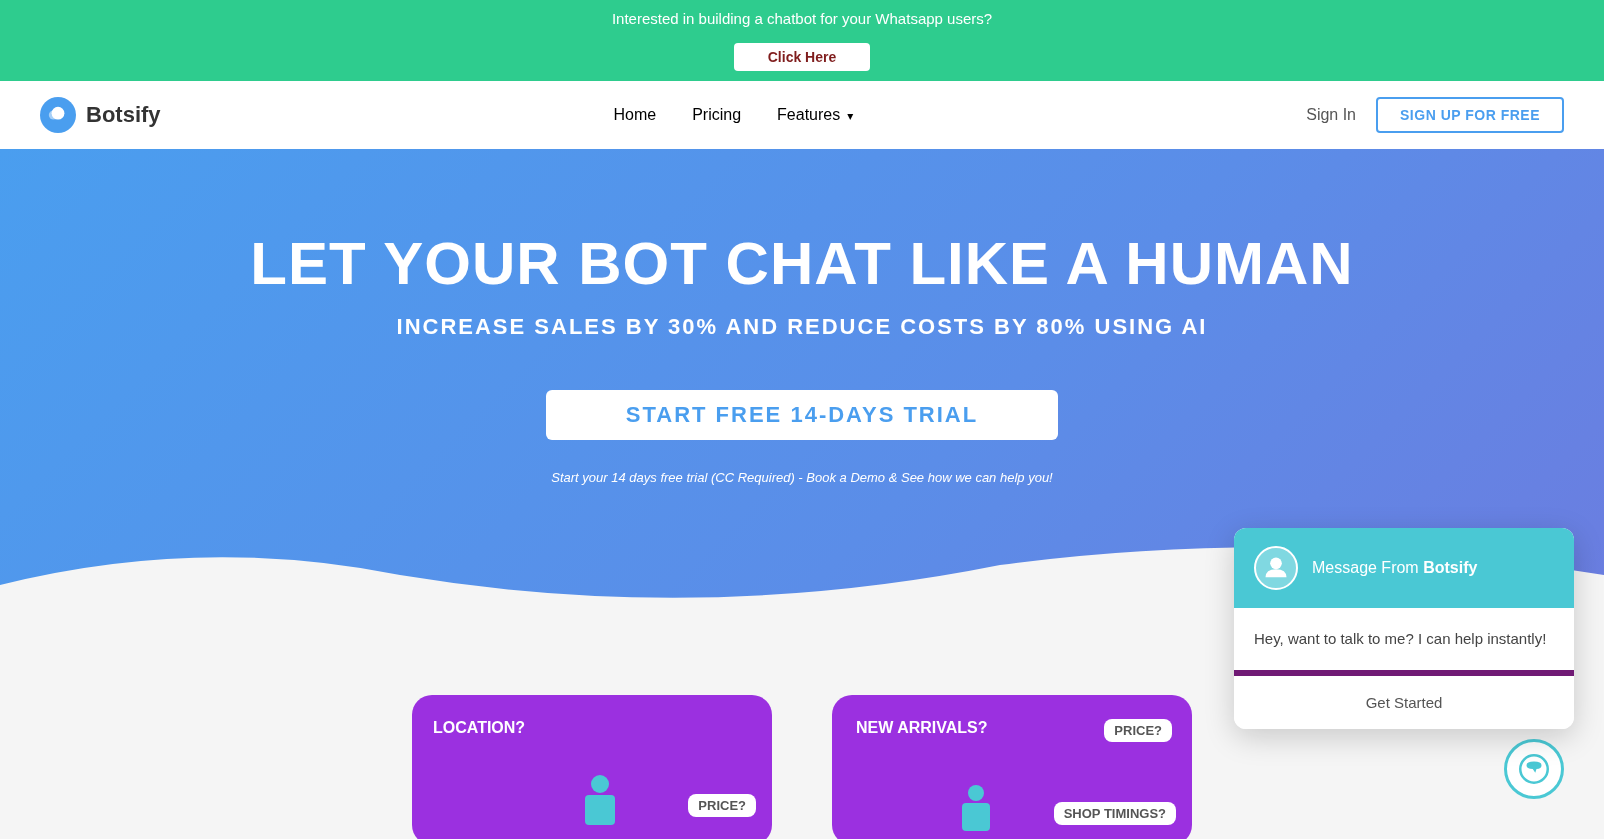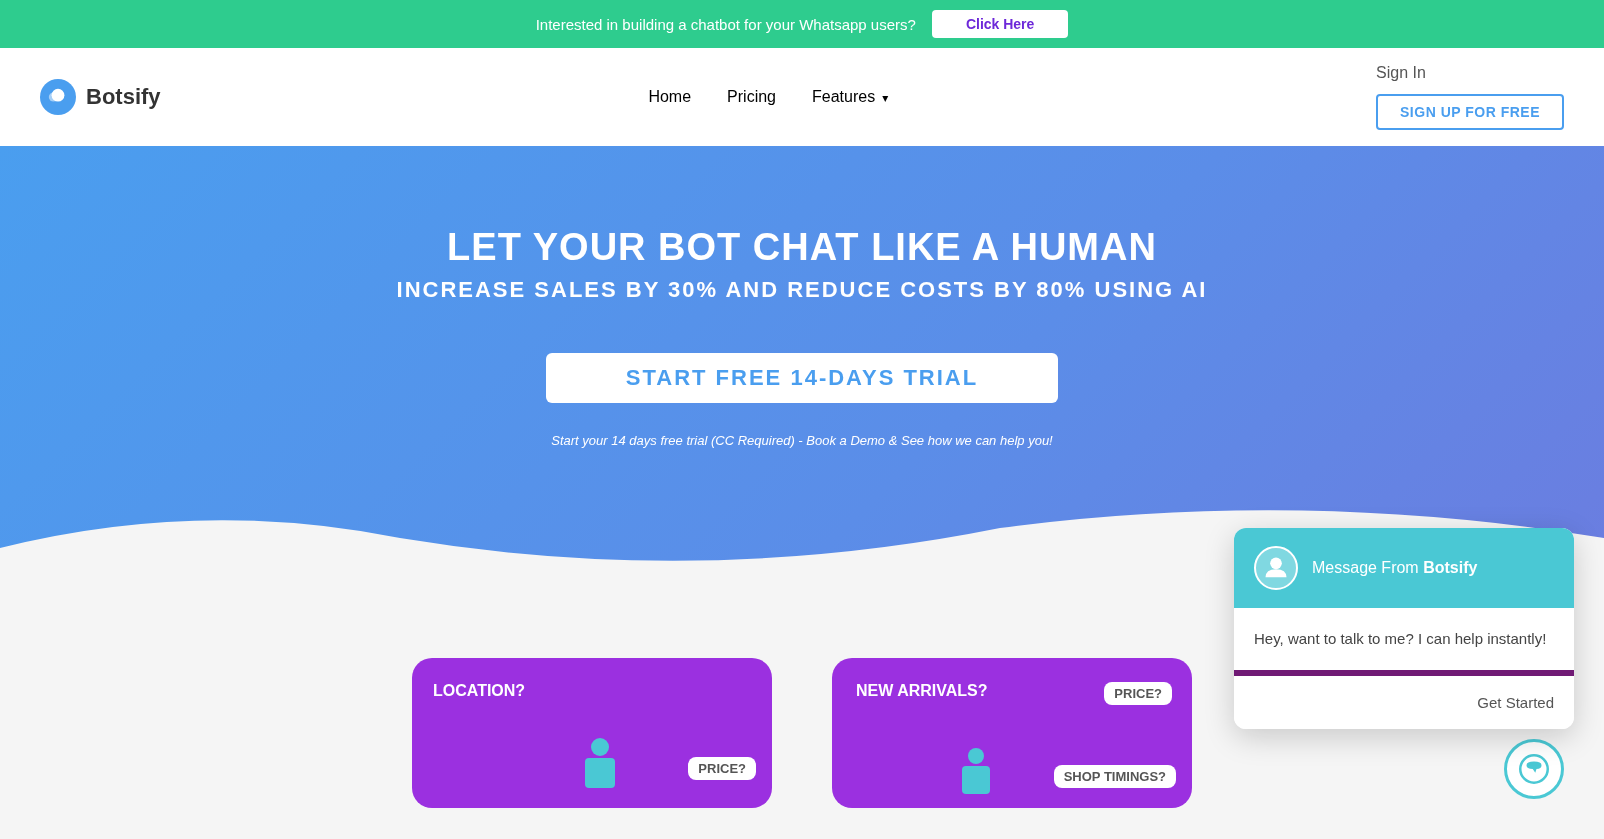--- a/index.html
+++ b/index.html
@@ -9,24 +9,25 @@
     .top-banner {
       background: #2ecc8e;
       color: white;
       text-align: center;
       padding: 10px 20px;
       font-size: 15px;
       display: flex;
       align-items: center;
       justify-content: center;
       gap: 16px;
+      flex-direction: column;
     }
     .top-banner-btn {
       background: white;
-      color: #6d28d9;
+      color: #7f1d1d;
       border: none;
       padding: 6px 34px;
       border-radius: 4px;
       font-weight: bold;
       font-size: 14px;
       cursor: pointer;
     }
 
     
     .navbar {
@@ -65,23 +66,22 @@
     .nav-link {
       color: #000000;
       text-decoration: none;
       cursor: pointer;
       display: flex;
       align-items: center;
       gap: 4px;
     }
     .nav-right {
       display: flex;
-      align-items: flex-start;
-      gap: 12px;
-      flex-direction: column;
+      align-items: center;
+      gap: 20px;
     }
     .sign-in-link {
       color: #555;
       font-size: 16px;
       cursor: pointer;
     }
     .signup-btn {
       border: 2px solid #4a9eef;
       color: #4a9eef;
       background: white;
@@ -96,24 +96,24 @@
     
     .hero {
       background: linear-gradient(135deg, #4a9eef 0%, #5b8de8 60%, #6b7de0 100%);
       padding: 80px 40px 140px;
       text-align: center;
       position: relative;
       overflow: hidden;
     }
     .hero h1 {
       color: white;
-      font-size: 38px;
+      font-size: 60px;
       font-weight: 800;
       letter-spacing: 1px;
-      margin-bottom: 8px;
+      margin-bottom: 16px;
       text-transform: uppercase;
     }
     .hero h2 {
       color: white;
       font-size: 22px;
       font-weight: 600;
       letter-spacing: 2px;
       margin-bottom: 50px;
       text-transform: uppercase;
     }
@@ -237,21 +237,21 @@
       color: #444;
       line-height: 1.5;
       border-bottom: 6px solid #701a75;
     }
     .chat-footer {
       padding: 18px 20px;
       background: white;
       font-size: 15px;
       color: #555;
       cursor: pointer;
-      text-align: right;
+      text-align: center;
     }
 
     
     .chevron::after {
       content: '▾';
       font-size: 12px;
       margin-left: 3px;
     }
   </style>
 </head>

